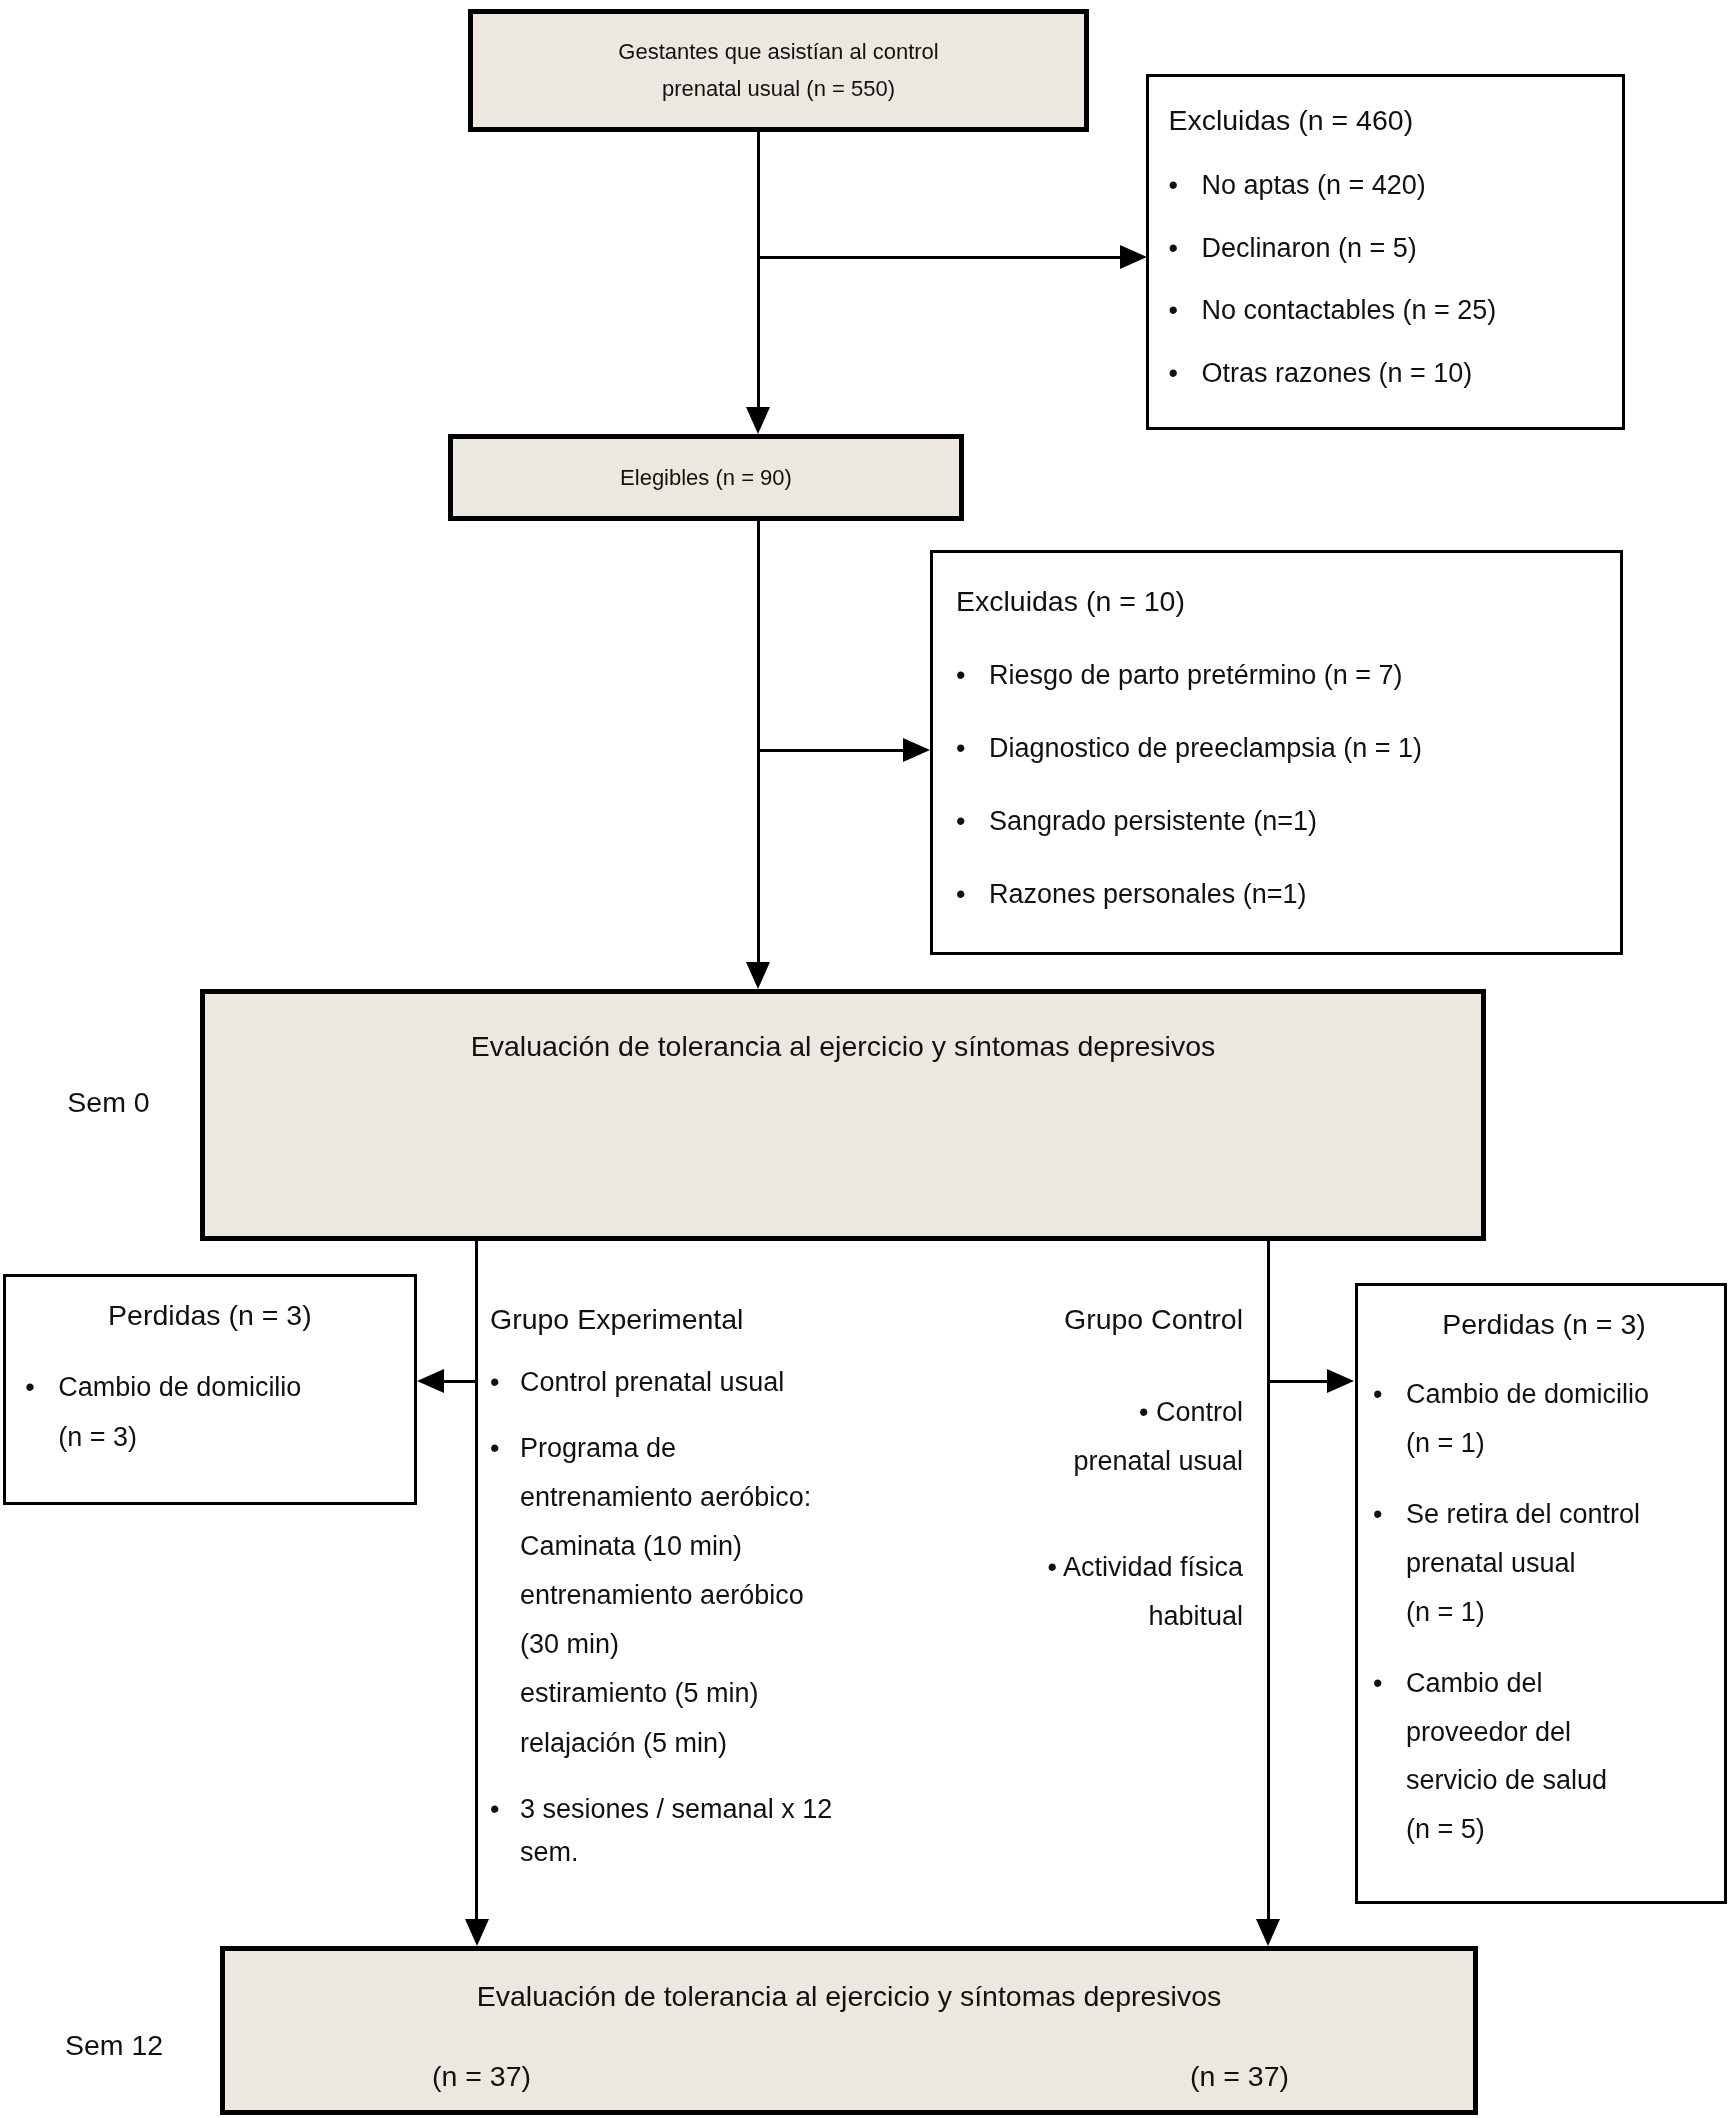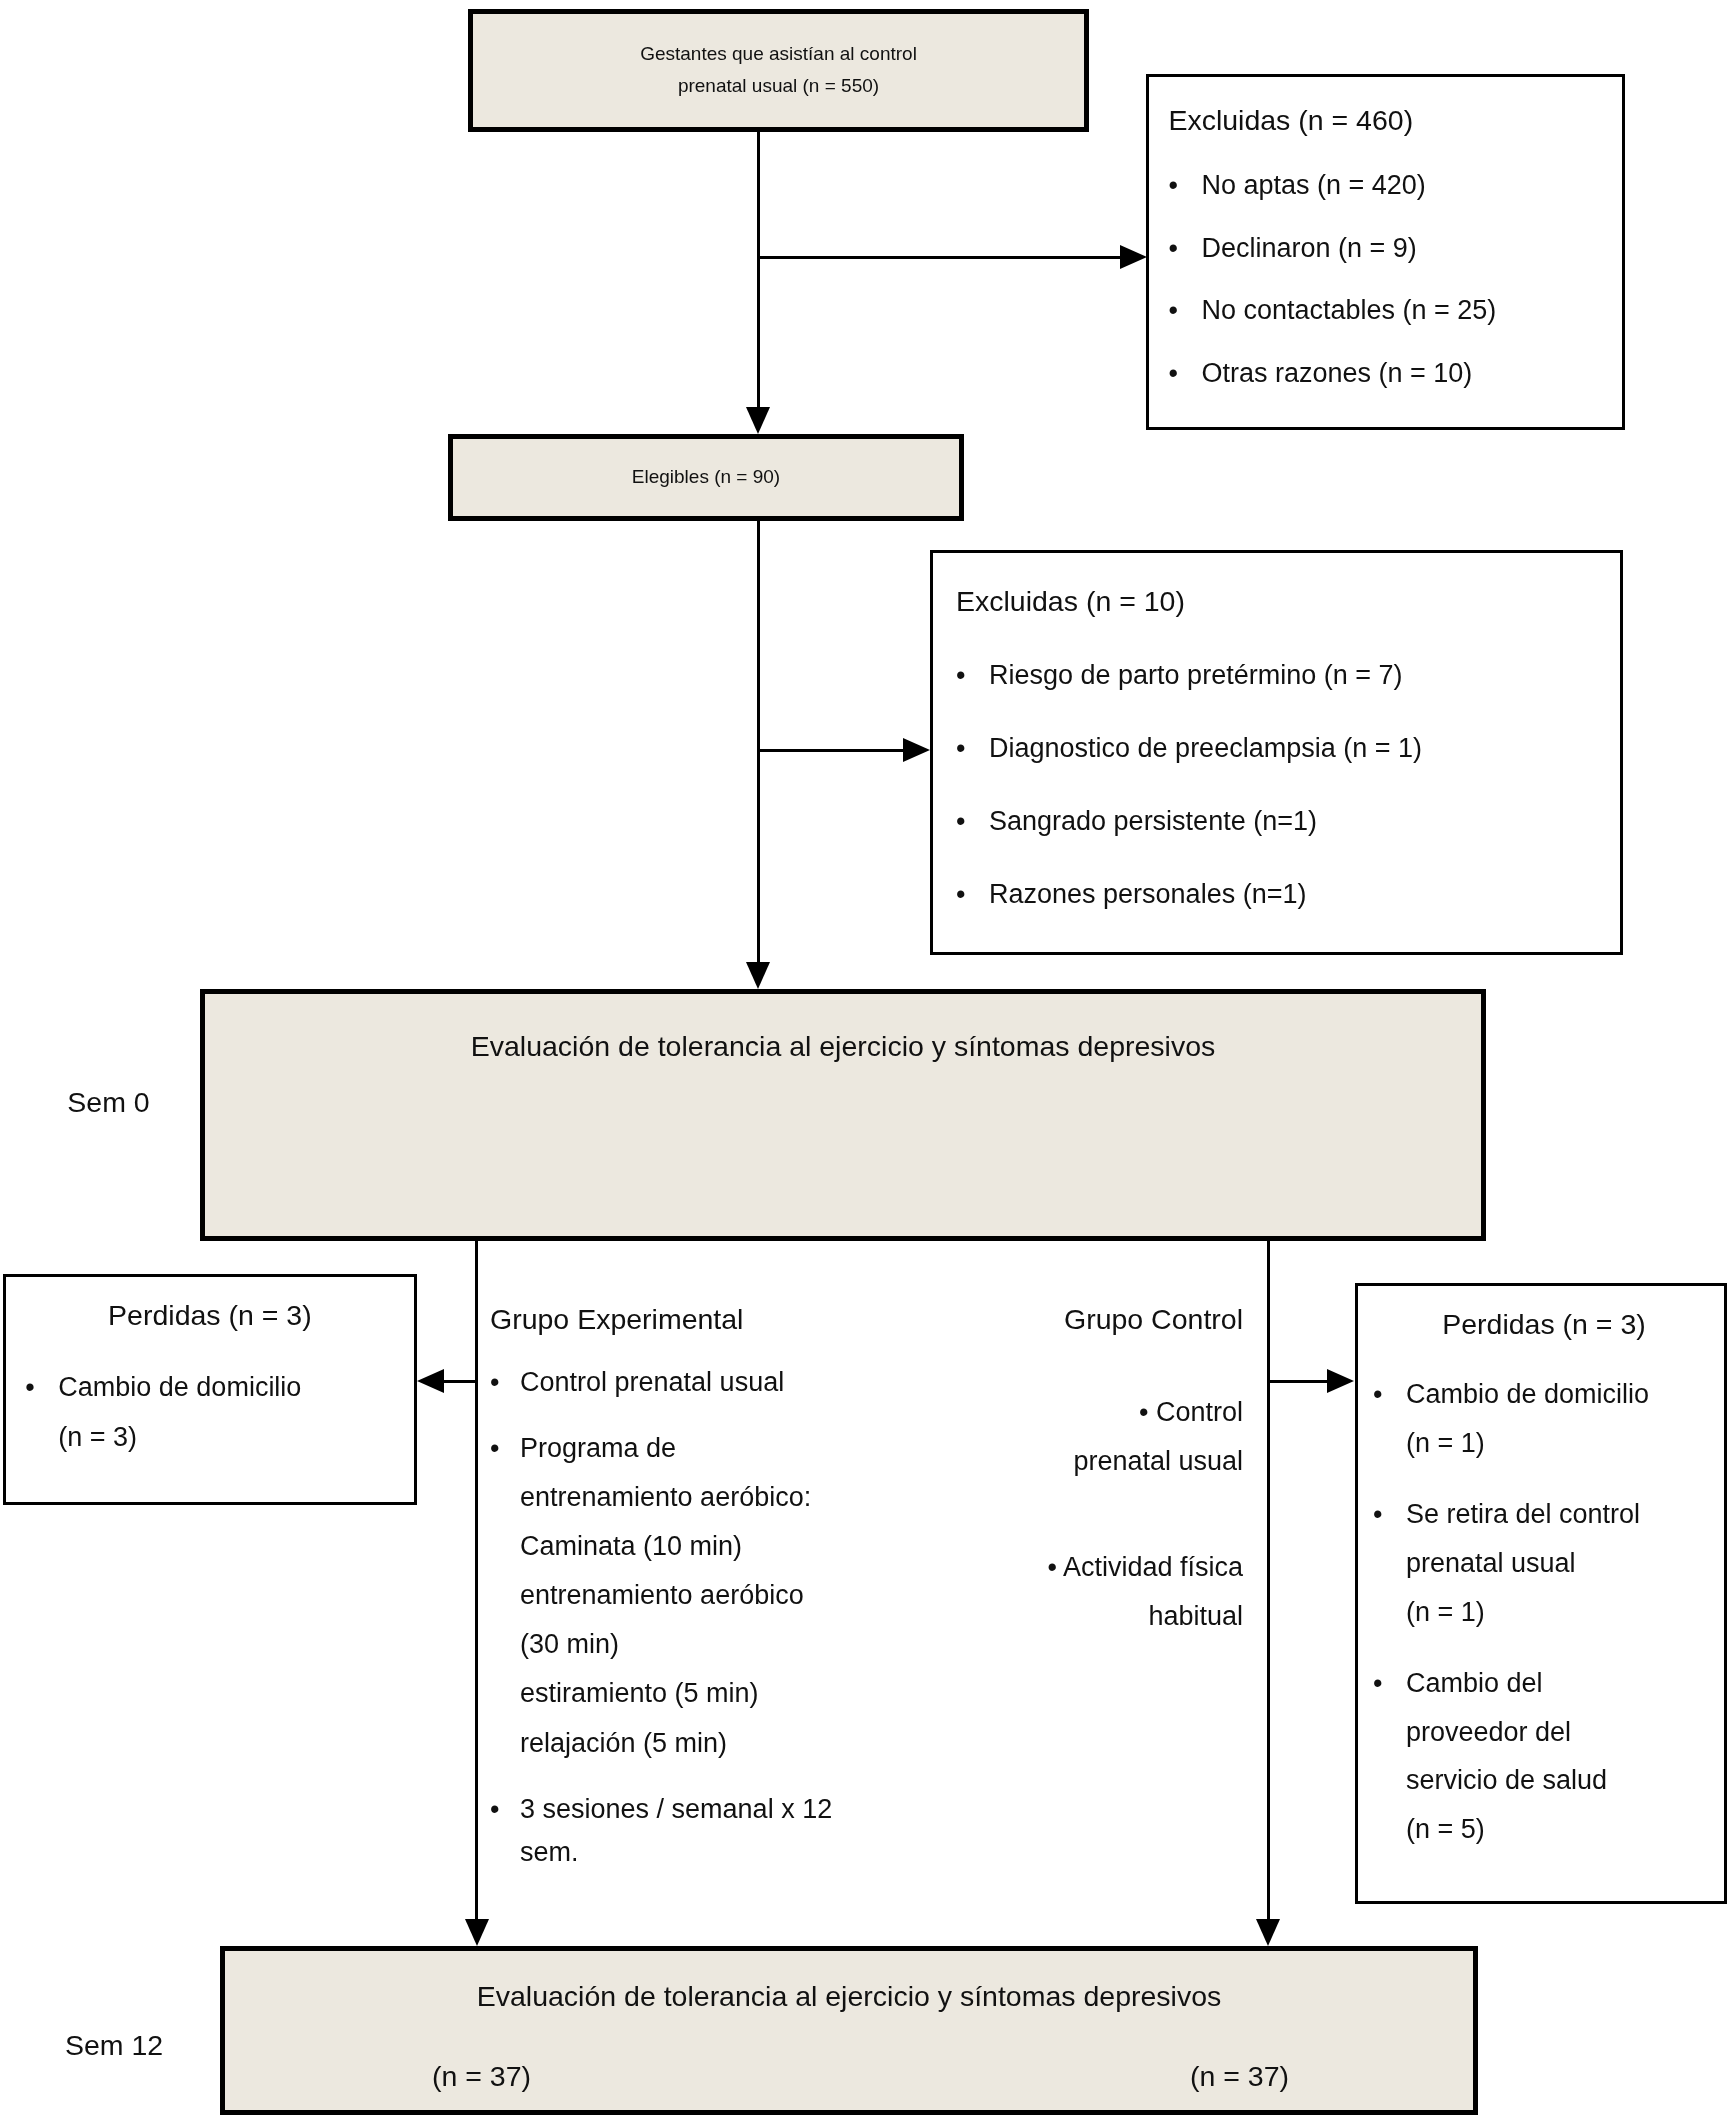--- a/index.html
+++ b/index.html
@@ -4,21 +4,21 @@
 <style>
   html,body { margin:0; padding:0; background:#ffffff; }
   .canvas {
     position:relative; width:1730px; height:2119px; background:#ffffff;
     font-family:"Liberation Sans","DejaVu Sans",sans-serif; color:#111111;
     overflow:hidden;
   }
   .box { position:absolute; box-sizing:border-box; background:#ffffff; border:3.4px solid #000000; }
   .screened { background:#ECE8DF; border-width:5.1px; }
   .centerflex { display:flex; align-items:center; justify-content:center; text-align:center; }
-  .boxtext { white-space:pre-line; font-size:19px; line-height:1.7; }
+  .boxtext { white-space:pre-line; font-size:22px; line-height:1.7; }
   .wtitle { font-size:28.5px; line-height:1.4; }
   .ctitle { font-size:28.5px; line-height:1.4; text-align:center; }
   .li { display:flex; align-items:flex-start; font-size:27px; line-height:1.85; }
   .dot { width:33px; flex:none; }
   .litext { white-space:pre-line; }
   .vline, .hline { position:absolute; background:#000000; }
   .vline { width:3.4px; } .hline { height:3.4px; }
   .ah { position:absolute; width:0; height:0; }
   .ah-down  { border-left:12.5px solid transparent; border-right:12.5px solid transparent; border-top:27px solid #000000; }
   .ah-right { border-top:12.5px solid transparent; border-bottom:12.5px solid transparent; border-left:27px solid #000000; }
@@ -39,21 +39,21 @@
   </div>
 
   <div class="box" style="left:1146px; top:74px; width:479px; height:356px; padding:24px 13.7px 0 19.4px;">
     <div class="wtitle">Excluidas (n = 460)</div>
     <div class="li" style="margin-top:20.5px;">
       <span class="dot">•</span>
       <span class="litext">No aptas (n = 420)</span>
     </div>
     <div class="li" style="margin-top:12.5px;">
       <span class="dot">•</span>
-      <span class="litext">Declinaron (n = 9)</span>
+      <span class="litext">Declinaron (n = 5)</span>
     </div>
     <div class="li" style="margin-top:12.5px;">
       <span class="dot">•</span>
       <span class="litext">No contactables (n = 25)</span>
     </div>
     <div class="li" style="margin-top:12.5px;">
       <span class="dot">•</span>
       <span class="litext">Otras razones (n = 10)</span>
     </div>
   </div>

